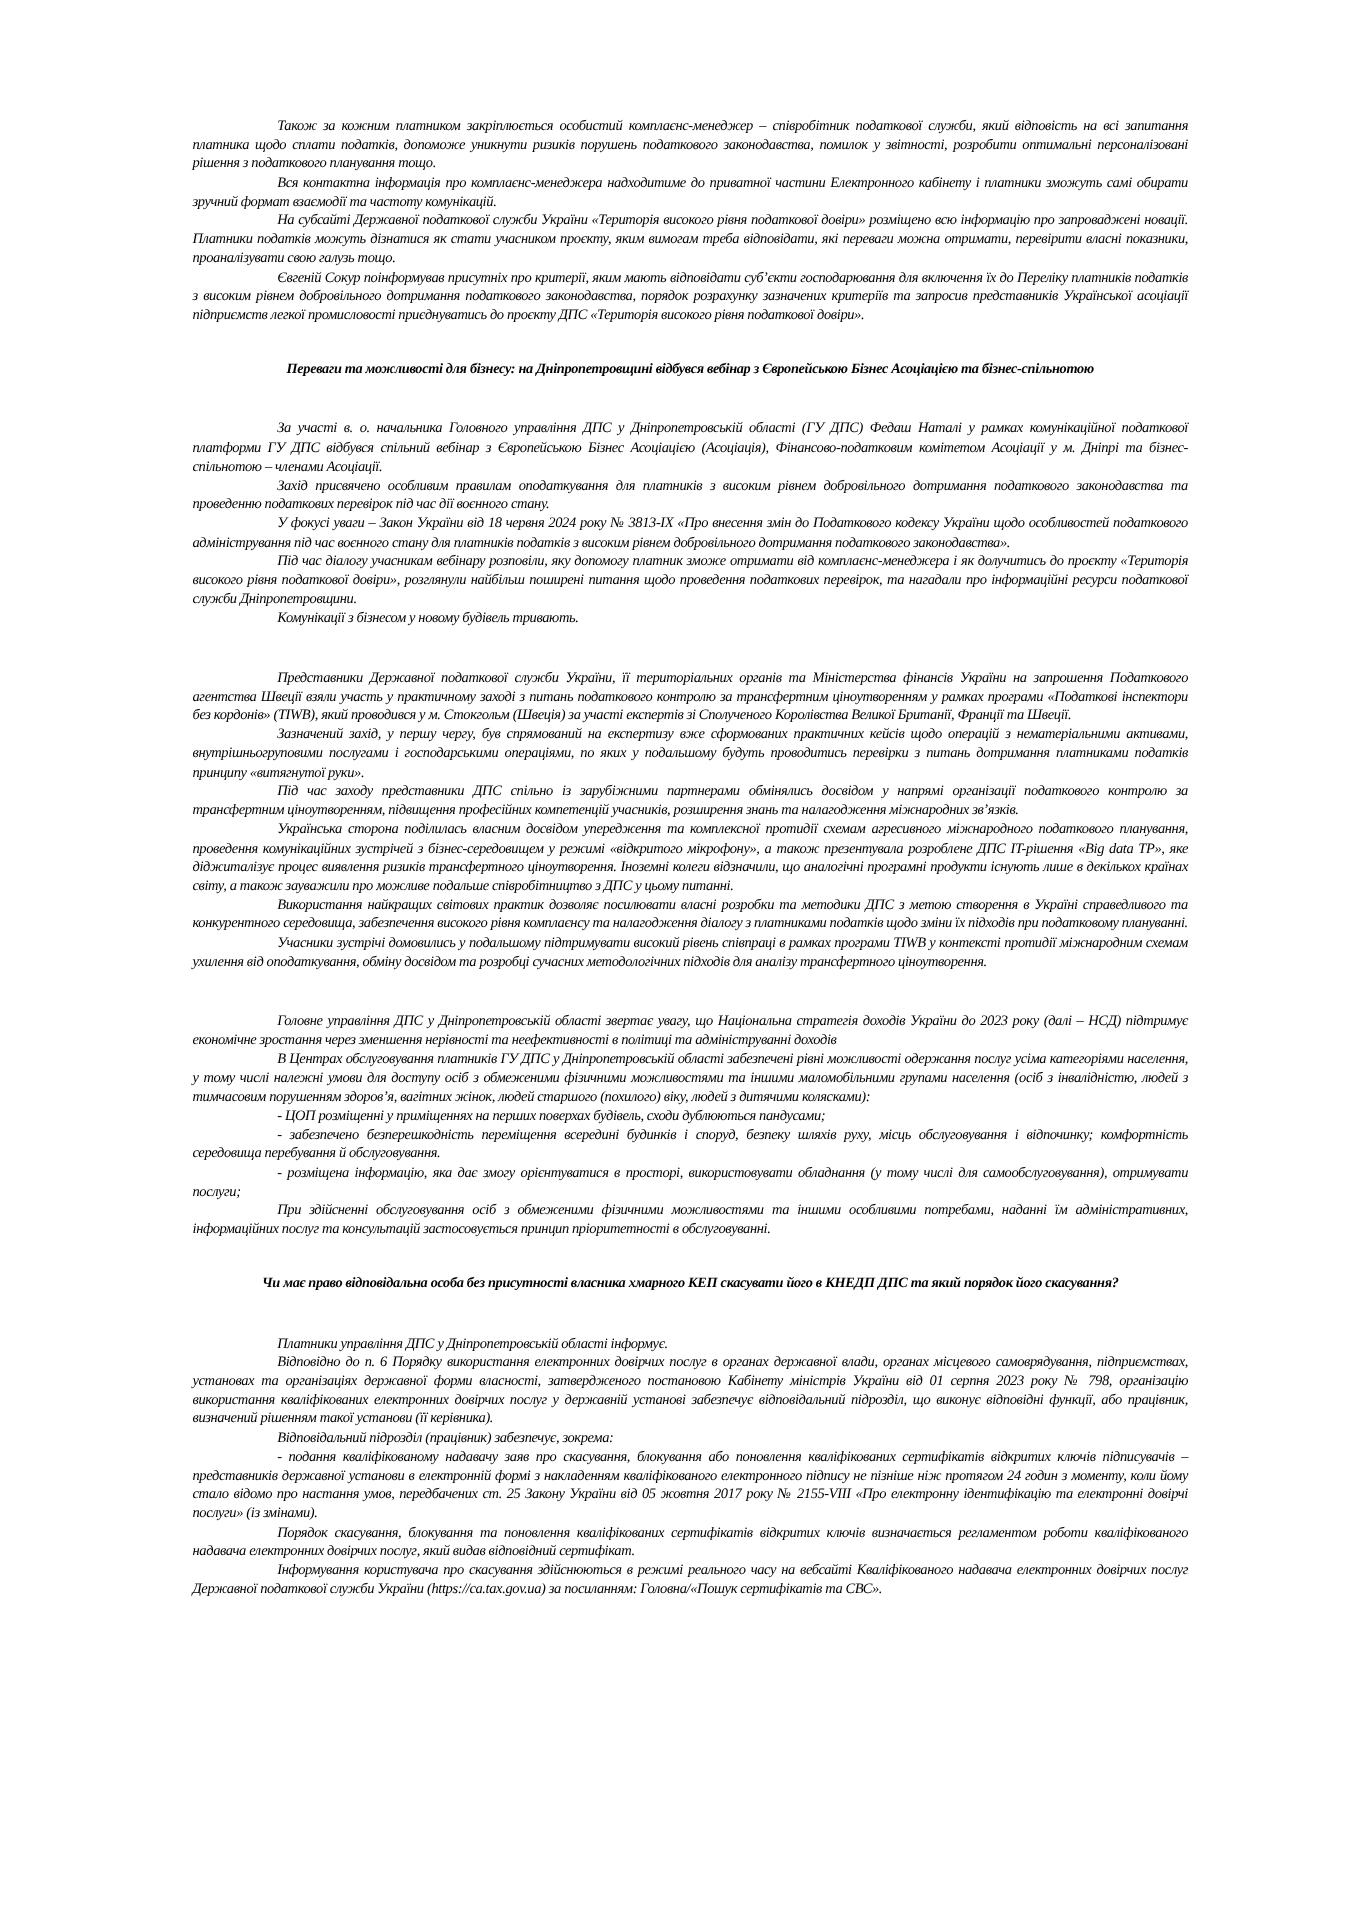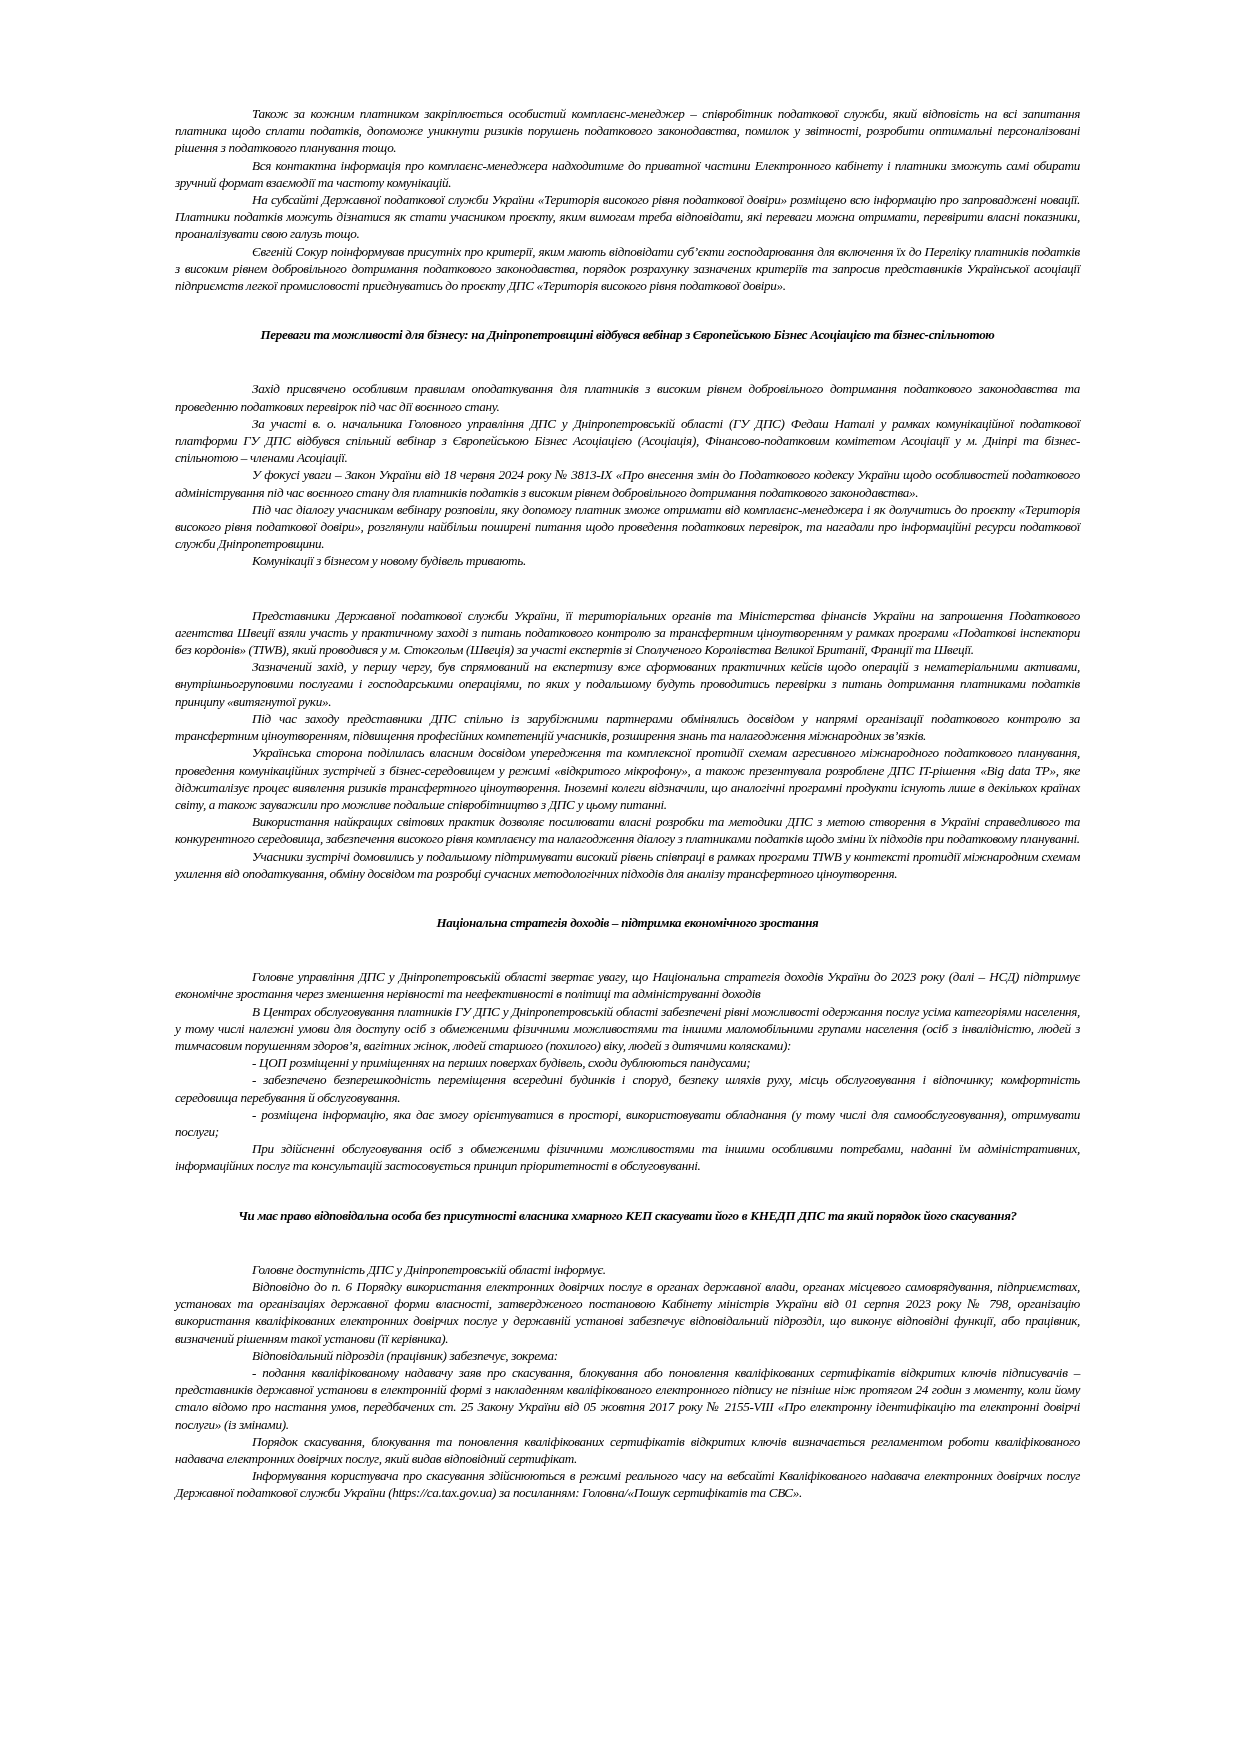--- a/index.html
+++ b/index.html
@@ -48,52 +48,51 @@
   <div>
     <p class="p">Також за кожним платником закріплюється особистий комплаєнс-менеджер – співробітник податкової служби, який відповість на всі запитання платника щодо сплати податків, допоможе уникнути ризиків порушень податкового законодавства, помилок у звітності, розробити оптимальні персоналізовані рішення з податкового планування тощо.</p>
     <p class="p">Вся контактна інформація про комплаєнс-менеджера надходитиме до приватної частини Електронного кабінету і платники зможуть самі обирати зручний формат взаємодії та частоту комунікацій.</p>
     <p class="p">На субсайті Державної податкової служби України «Територія високого рівня податкової довіри» розміщено всю інформацію про запроваджені новації. Платники податків можуть дізнатися як стати учасником проєкту, яким вимогам треба відповідати, які переваги можна отримати, перевірити власні показники, проаналізувати свою галузь тощо.</p>
     <p class="p">Євгеній Сокур поінформував присутніх про критерії, яким мають відповідати суб’єкти господарювання для включення їх до Переліку платників податків з високим рівнем добровільного дотримання податкового законодавства, порядок розрахунку зазначених критеріїв та запросив представників Української асоціації підприємств легкої промисловості приєднуватись до проєкту ДПС «Територія високого рівня податкової довіри».</p>
   </div>
 
   <div>
     <h2 class="heading sec-gap-before">Переваги та можливості для бізнесу: на Дніпропетровщині відбувся вебінар з Європейською Бізнес Асоціацією та бізнес-спільнотою</h2>
     <div class="sec-gap-after"></div>
+    <p class="p">За участі в. о. начальника Головного управління ДПС у Дніпропетровській області (ГУ ДПС) Федаш Наталі у рамках комунікаційної податкової платформи ГУ ДПС відбувся спільний вебінар з Європейською Бізнес Асоціацією (Асоціація), Фінансово-податковим комітетом Асоціації у м. Дніпрі та бізнес-спільнотою – членами Асоціації.</p>
     <p class="p">Захід присвячено особливим правилам оподаткування для платників з високим рівнем добровільного дотримання податкового законодавства та проведенню податкових перевірок під час дії воєнного стану.</p>
-    <p class="p">За участі в. о. начальника Головного управління ДПС у Дніпропетровській області (ГУ ДПС) Федаш Наталі у рамках комунікаційної податкової платформи ГУ ДПС відбувся спільний вебінар з Європейською Бізнес Асоціацією (Асоціація), Фінансово-податковим комітетом Асоціації у м. Дніпрі та бізнес-спільнотою – членами Асоціації.</p>
     <p class="p">У фокусі уваги – Закон України від 18 червня 2024 року № 3813-IX «Про внесення змін до Податкового кодексу України щодо особливостей податкового адміністрування під час воєнного стану для платників податків з високим рівнем добровільного дотримання податкового законодавства».</p>
     <p class="p">Під час діалогу учасникам вебінару розповіли, яку допомогу платник зможе отримати від комплаєнс-менеджера і як долучитись до проєкту «Територія високого рівня податкової довіри», розглянули найбільш поширені питання щодо проведення податкових перевірок, та нагадали про інформаційні ресурси податкової служби Дніпропетровщини.</p>
     <p class="p">Комунікації з бізнесом у новому будівель тривають.</p>
   </div>
 
   <div>
     <div class="sec-gap-after"></div>
     <p class="p">Представники Державної податкової служби України, її територіальних органів та Міністерства фінансів України на запрошення Податкового агентства Швеції взяли участь у практичному заході з питань податкового контролю за трансфертним ціноутворенням у рамках програми «Податкові інспектори без кордонів» (TIWB), який проводився у м. Стокгольм (Швеція) за участі експертів зі Сполученого Королівства Великої Британії, Франції та Швеції.</p>
     <p class="p">Зазначений захід, у першу чергу, був спрямований на експертизу вже сформованих практичних кейсів щодо операцій з нематеріальними активами, внутрішньогруповими послугами і господарськими операціями, по яких у подальшому будуть проводитись перевірки з питань дотримання платниками податків принципу «витягнутої руки».</p>
     <p class="p">Під час заходу представники ДПС спільно із зарубіжними партнерами обмінялись досвідом у напрямі організації податкового контролю за трансфертним ціноутворенням, підвищення професійних компетенцій учасників, розширення знань та налагодження міжнародних зв’язків.</p>
     <p class="p">Українська сторона поділилась власним досвідом упередження та комплексної протидії схемам агресивного міжнародного податкового планування, проведення комунікаційних зустрічей з бізнес-середовищем у режимі «відкритого мікрофону», а також презентувала розроблене ДПС IT-рішення «Big data TP», яке діджиталізує процес виявлення ризиків трансфертного ціноутворення. Іноземні колеги відзначили, що аналогічні програмні продукти існують лише в декількох країнах світу, а також зауважили про можливе подальше співробітництво з ДПС у цьому питанні.</p>
     <p class="p">Використання найкращих світових практик дозволяє посилювати власні розробки та методики ДПС з метою створення в Україні справедливого та конкурентного середовища, забезпечення високого рівня комплаєнсу та налагодження діалогу з платниками податків щодо зміни їх підходів при податковому плануванні.</p>
     <p class="p">Учасники зустрічі домовились у подальшому підтримувати високий рівень співпраці в рамках програми TIWB у контексті протидії міжнародним схемам ухилення від оподаткування, обміну досвідом та розробці сучасних методологічних підходів для аналізу трансфертного ціноутворення.</p>
   </div>
 
   <div>
-    <h2 class="heading sec-gap-before">Національна стратегія доходів – підтримка економічного зростання</h2>
     <div class="sec-gap-after"></div>
     <p class="p">Головне управління ДПС у Дніпропетровській області звертає увагу, що Національна стратегія доходів України до 2023 року (далі – НСД) підтримує економічне зростання через зменшення нерівності та неефективності в політиці та адмініструванні доходів</p>
     <p class="p">В Центрах обслуговування платників ГУ ДПС у Дніпропетровській області забезпечені рівні можливості одержання послуг усіма категоріями населення, у тому числі належні умови для доступу осіб з обмеженими фізичними можливостями та іншими маломобільними групами населення (осіб з інвалідністю, людей з тимчасовим порушенням здоров’я, вагітних жінок, людей старшого (похилого) віку, людей з дитячими колясками):</p>
     <p class="p">- ЦОП розміщенні у приміщеннях на перших поверхах будівель, сходи дублюються пандусами;</p>
     <p class="p">- забезпечено безперешкодність переміщення всередині будинків і споруд, безпеку шляхів руху, місць обслуговування і відпочинку; комфортність середовища перебування й обслуговування.</p>
     <p class="p">- розміщена інформацію, яка дає змогу орієнтуватися в просторі, використовувати обладнання (у тому числі для самообслуговування), отримувати послуги;</p>
     <p class="p">При здійсненні обслуговування осіб з обмеженими фізичними можливостями та іншими особливими потребами, наданні їм адміністративних, інформаційних послуг та консультацій застосовується принцип пріоритетності в обслуговуванні.</p>
   </div>
 
   <div>
     <h2 class="heading sec-gap-before">Чи має право відповідальна особа без присутності власника хмарного КЕП скасувати його в КНЕДП ДПС та який порядок його скасування?</h2>
     <div class="sec-gap-after"></div>
-    <p class="p">Головне доступність ДПС у Дніпропетровській області інформує.</p>
+    <p class="p">Платники управління ДПС у Дніпропетровській області інформує.</p>
     <p class="p">Відповідно до п. 6 Порядку використання електронних довірчих послуг в органах державної влади, органах місцевого самоврядування, підприємствах, установах та організаціях державної форми власності, затвердженого постановою Кабінету міністрів України від 01 серпня 2023 року № 798, організацію використання кваліфікованих електронних довірчих послуг у державній установі забезпечує відповідальний підрозділ, що виконує відповідні функції, або працівник, визначений рішенням такої установи (її керівника).</p>
     <p class="p">Відповідальний підрозділ (працівник) забезпечує, зокрема:</p>
     <p class="p">- подання кваліфікованому надавачу заяв про скасування, блокування або поновлення кваліфікованих сертифікатів відкритих ключів підписувачів – представників державної установи в електронній формі з накладенням кваліфікованого електронного підпису не пізніше ніж протягом 24 годин з моменту, коли йому стало відомо про настання умов, передбачених ст. 25 Закону України від 05 жовтня 2017 року № 2155-VIII «Про електронну ідентифікацію та електронні довірчі послуги» (із змінами).</p>
     <p class="p">Порядок скасування, блокування та поновлення кваліфікованих сертифікатів відкритих ключів визначається регламентом роботи кваліфікованого надавача електронних довірчих послуг, який видав відповідний сертифікат.</p>
     <p class="p">Інформування користувача про скасування здійснюються в режимі реального часу на вебсайті Кваліфікованого надавача електронних довірчих послуг Державної податкової служби України (https://ca.tax.gov.ua) за посиланням: Головна/«Пошук сертифікатів та СВС».</p>
   </div>
 
 </div>
 
 </body></html>

